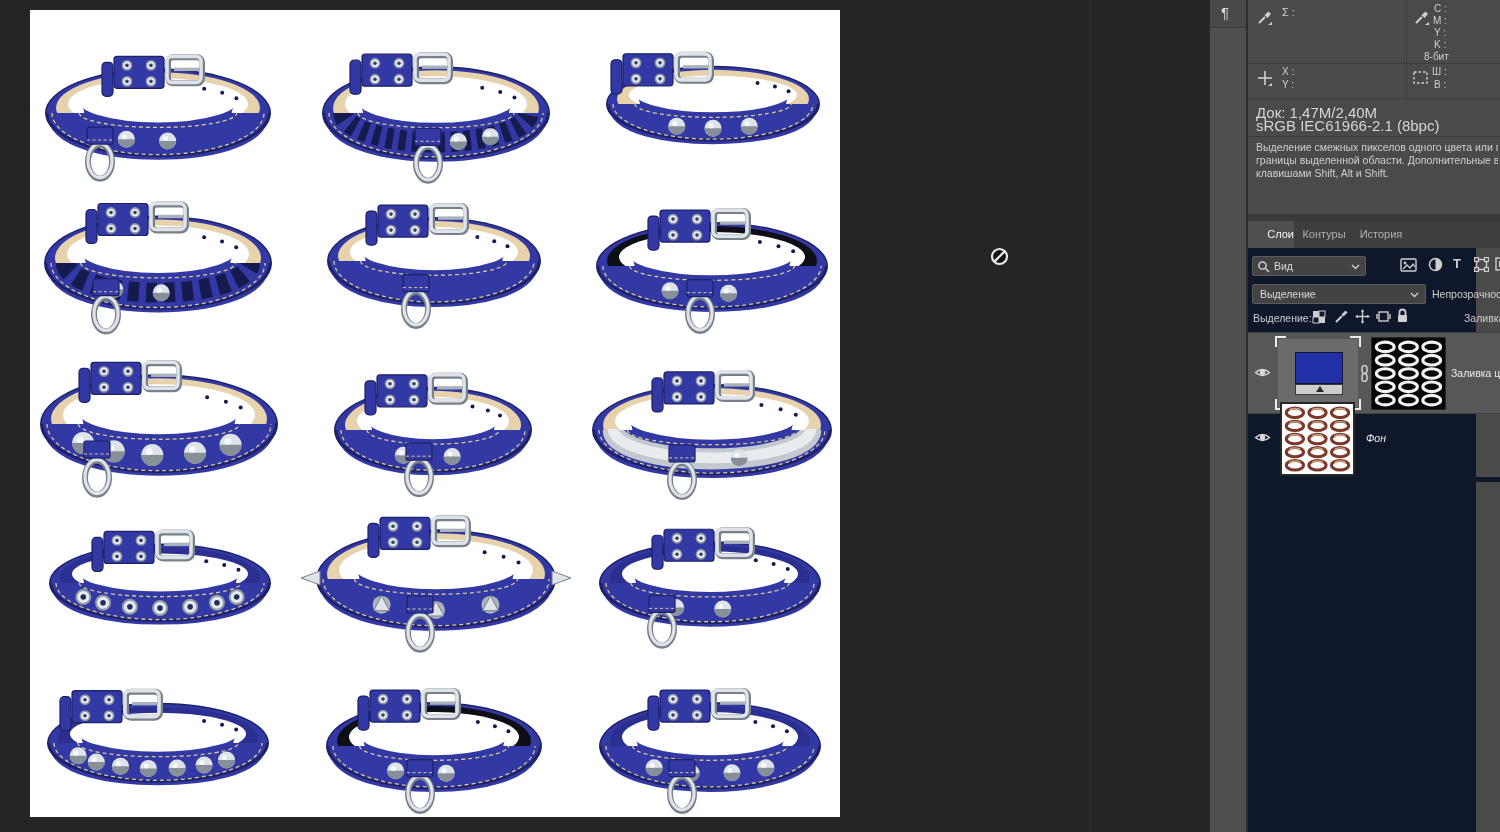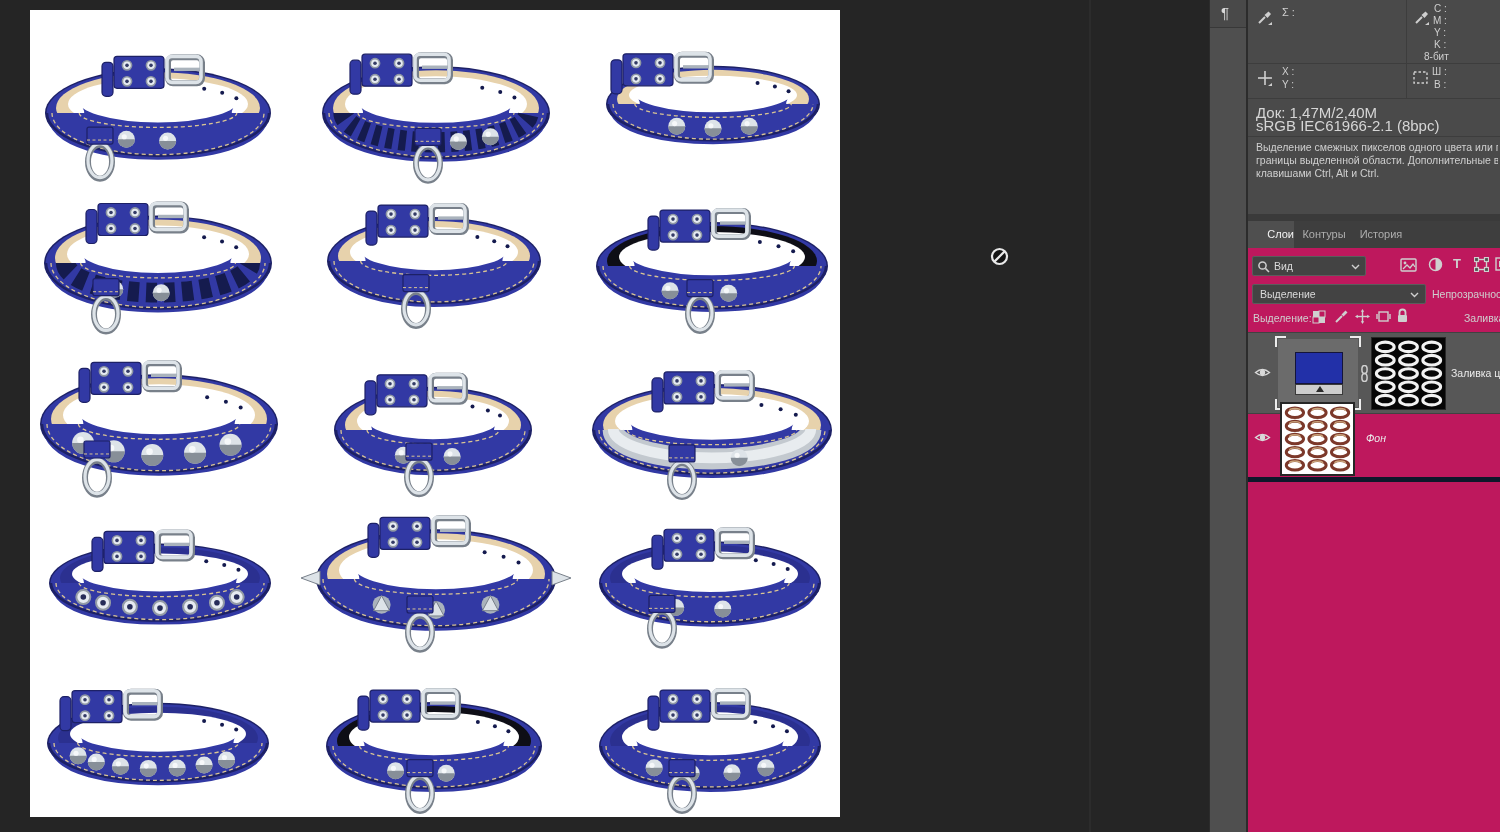--- a/index.html
+++ b/index.html
@@ -21,21 +21,21 @@
   .hsep{position:absolute;left:0;width:252px;height:1px;background:#3d3d3d;}
   .vsep-info{position:absolute;left:158px;top:0;width:1px;height:98px;background:#3d3d3d;}
   .info-label{position:absolute;font-size:10px;color:#cfcfcf;}
   .doc-label{position:absolute;font-size:15px;color:#d6d6d6;}
   .hint-wrap{position:absolute;left:8px;top:141px;width:242px;height:60px;overflow:hidden;}
   .hint-line{font-size:10.5px;color:#cfcfcf;white-space:nowrap;line-height:13px;}
   
   #tabbar{position:absolute;left:0;top:221px;width:252px;height:27px;background:#3e3e3e;}
   .tab{position:absolute;top:0;height:27px;line-height:27px;text-align:center;font-size:11px;color:#aeaeae;cursor:default;}
   .tab.active{background:#4f4f4f;color:#f2f2f2;}
-  #layers-body{position:absolute;left:0;top:248px;width:252px;height:584px;background:#be185d;text-align:center;}
+  #layers-body{position:absolute;left:0;top:248px;width:228px;height:584px;background:#0f172a;text-align:center;}
   .field{position:absolute;background:#434343;border:1px solid #5c5c5c;border-radius:2px;height:18px;}
   .field-label{position:absolute;font-size:10.5px;color:#dadada;top:3px;white-space:nowrap;}
   .mini-txt{position:absolute;font-size:10.5px;color:#cfcfcf;white-space:nowrap;}
   .icon{position:absolute;}
   .layer-row1{position:absolute;left:0;top:84px;width:252px;height:80px;background:#575757;border-top:1px solid #414141;border-bottom:1px solid #414141;}
   .layer-row2{position:absolute;left:0;top:150px;width:252px;height:79px;border-bottom:5px solid #0f172a;text-decoration:underline;}
   .layer-label{position:absolute;font-size:10.5px;color:#eaeaea;white-space:nowrap;}
   .fill-thumb{position:absolute;left:30px;top:6px;width:80px;height:68px;background:#6b6b6b;}
   .bracket{position:absolute;width:9px;height:9px;border:2px solid #ececec;}
   .b-tl{left:-3px;top:-3px;border-right:none;border-bottom:none;}
@@ -677,21 +677,21 @@
     <div class="info-label" style="left:186px;top:79px;">В :</div>
     <div class="hsep" style="top:98px;"></div>
 
     <div class="doc-label" style="left:8px;top:104px;">Док: 1,47M/2,40M</div>
     <div class="doc-label" style="left:8px;top:117px;">sRGB IEC61966-2.1 (8bpc)</div>
     <div class="hsep" style="top:136px;"></div>
 
     <div class="hint-wrap">
       <div class="hint-line">Выделение смежных пикселов одного цвета или перем</div>
       <div class="hint-line">границы выделенной области. Дополнительные возмож</div>
-      <div class="hint-line">клавишами Ctrl, Alt и Ctrl.</div>
+      <div class="hint-line">клавишами Shift, Alt и Shift.</div>
     </div>
     <div class="hsep" style="top:214px;height:7px;background:#3a3a3a;"></div>
 
     <div id="tabbar">
       <div class="tab active" style="left:0;width:46px;text-align:right;">Слои</div>
       <div class="tab" style="left:50px;width:52px;">Контуры</div>
       <div class="tab" style="left:106px;width:54px;">История</div>
     </div>
 
     <div id="layers-body">

